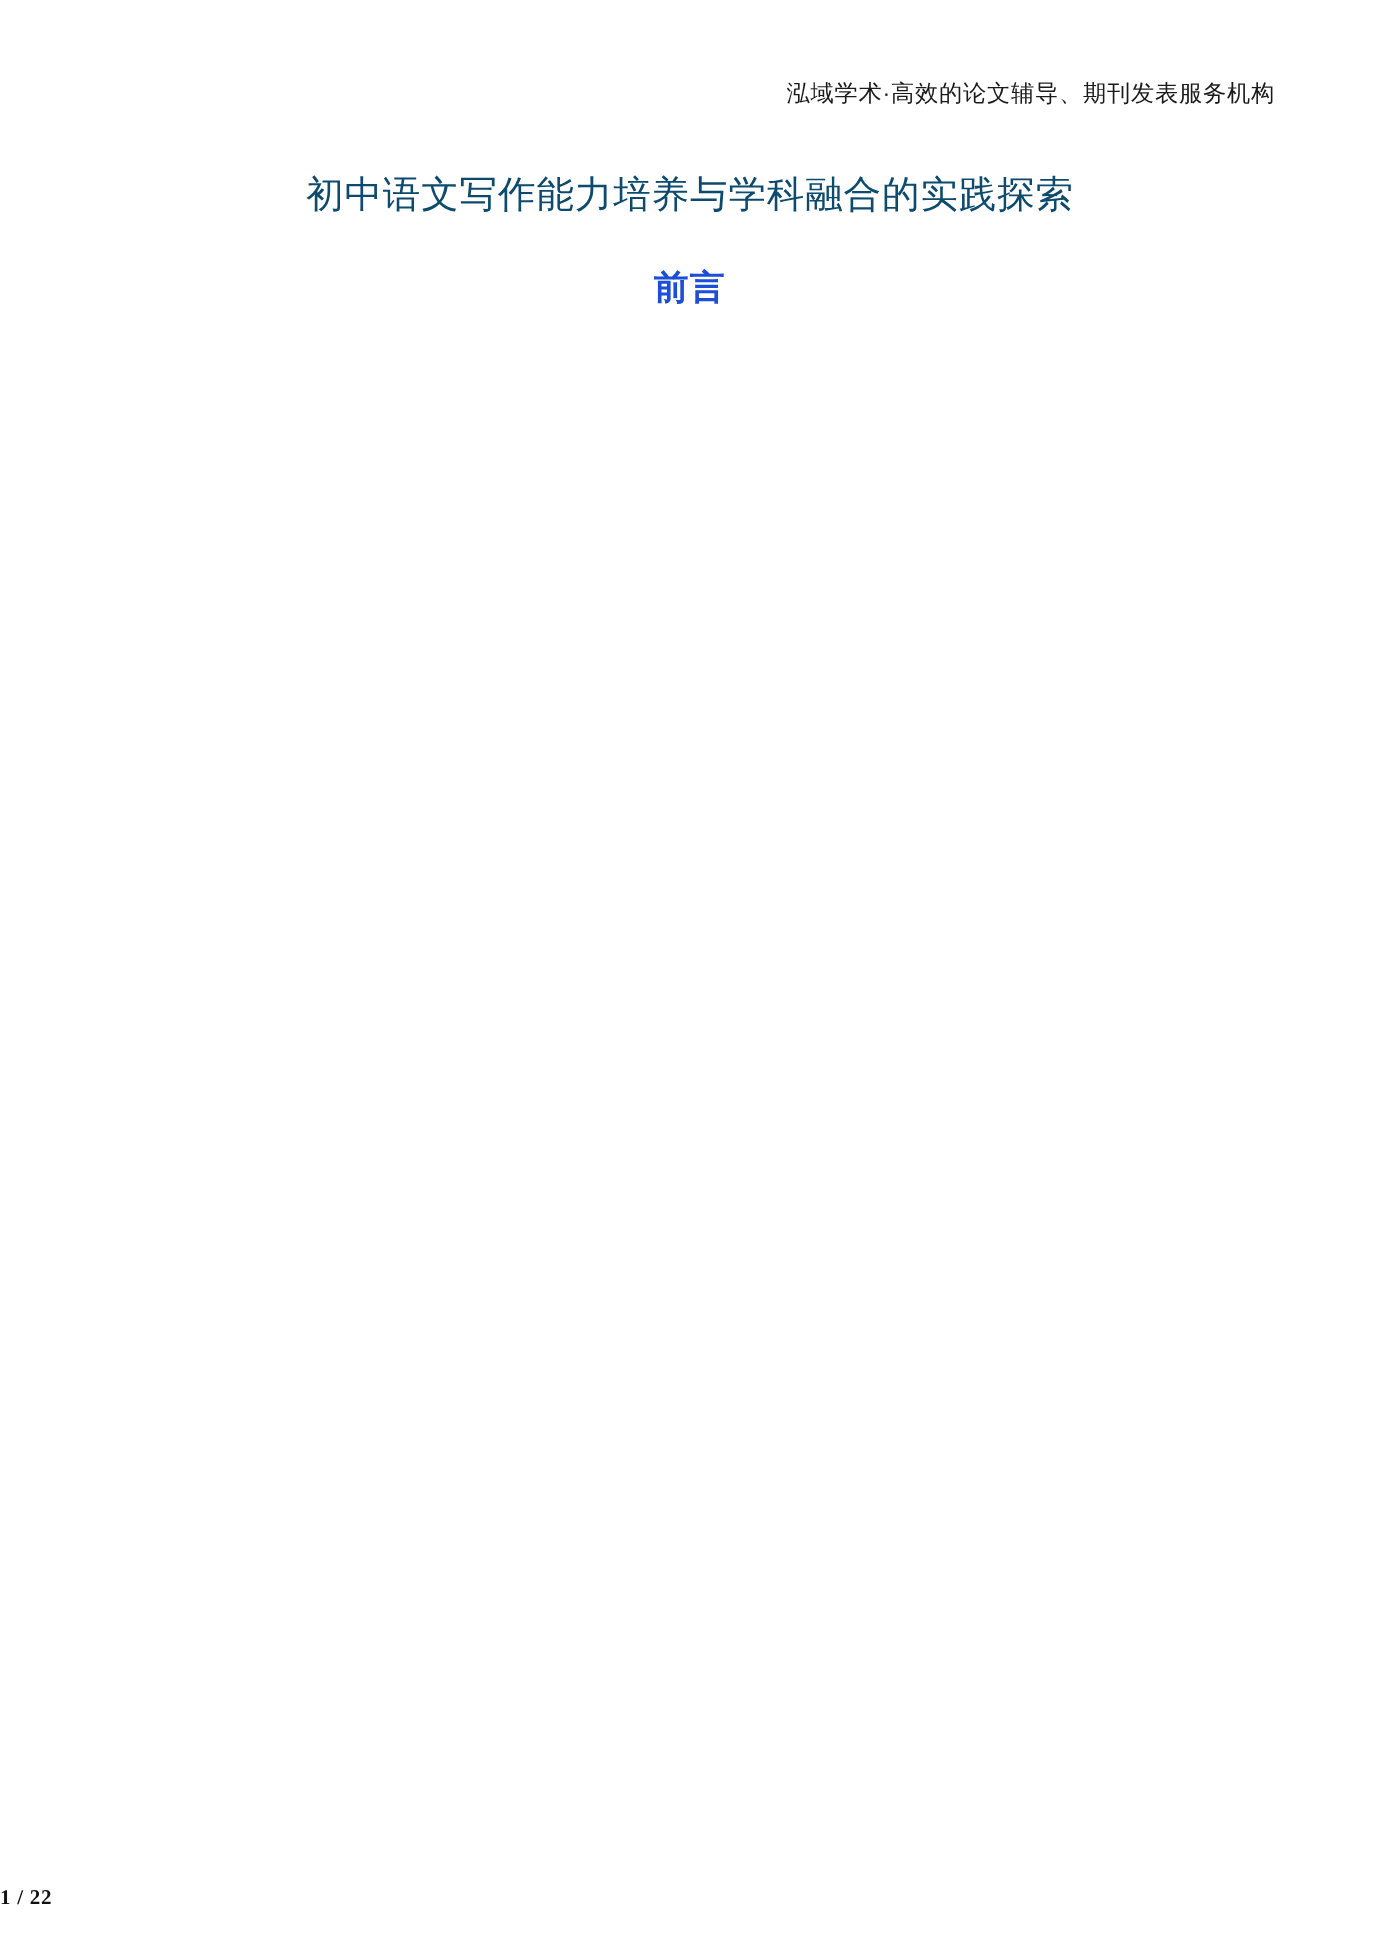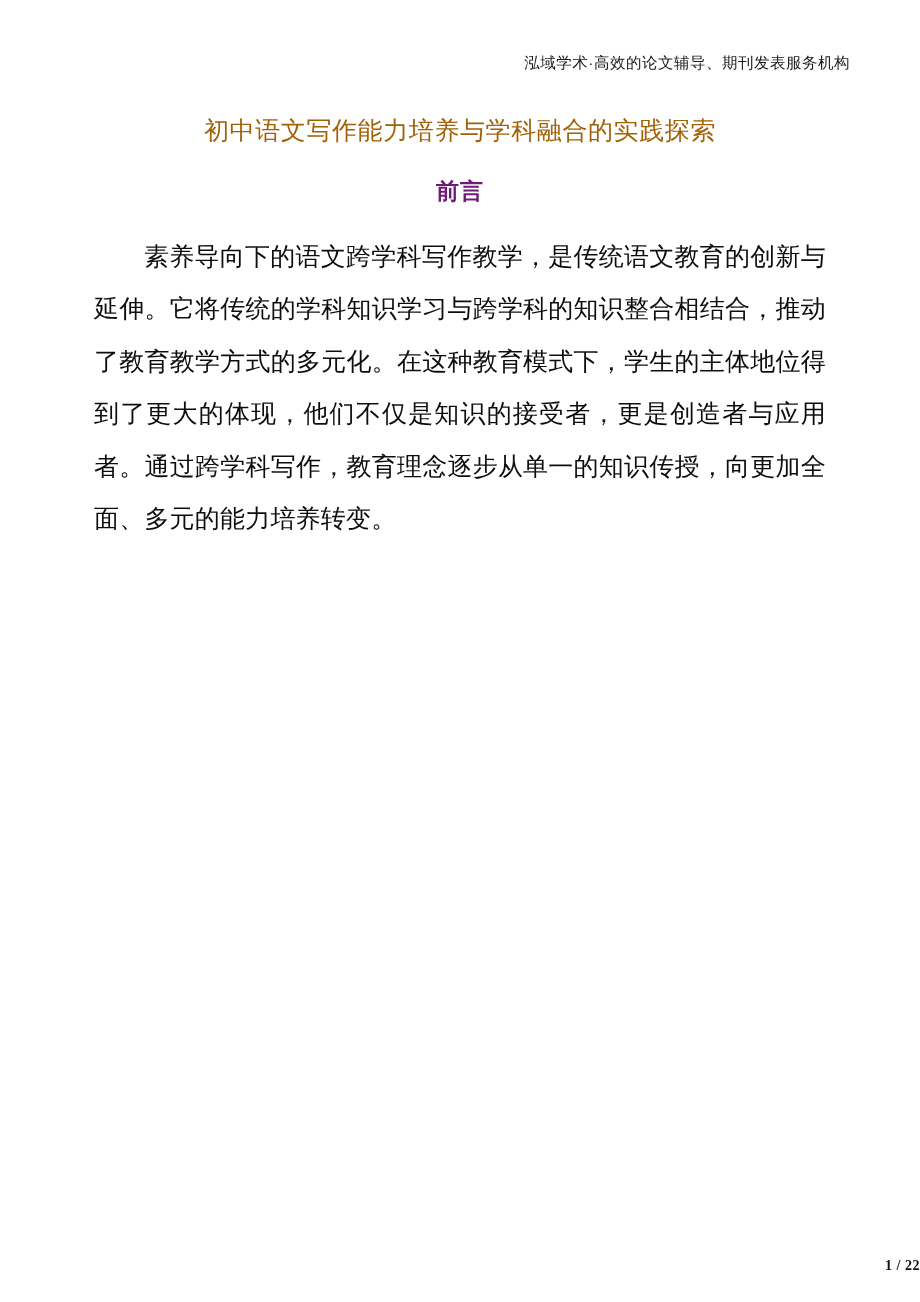--- a/index.html
+++ b/index.html
@@ -39,33 +39,33 @@
     top: 112px;
     left: 94px;
     width: 732px;
   }
 
   .doc-title {
     font-family: "Liberation Sans", "DejaVu Sans", sans-serif;
     font-size: 25px;
     font-weight: 400;
     line-height: 1.45;
-    color: #a16207;
+    color: #0c4a6e;
     text-align: center;
     margin: 0 0 0 0;
     padding: 0;
     letter-spacing: 0.6px;
   }
 
   .doc-subtitle {
     font-family: "Liberation Sans", "DejaVu Sans", sans-serif;
     font-size: 23px;
     font-weight: 700;
     line-height: 1.5;
-    color: #701a75;
+    color: #1d4ed8;
     text-align: center;
     margin: 26px 0 3px 0;
     padding: 0;
     letter-spacing: 1px;
   }
 
   .body-copy {
     margin-top: 22px;
   }
 
@@ -86,21 +86,21 @@
   p.para:last-child {
     margin-bottom: 0;
   }
 
   
   .doc-footer {
     position: absolute;
     bottom: 28px;
     left: 0;
     width: 100%;
-    text-align: right;
+    text-align: left;
     font-family: "Liberation Serif", "DejaVu Serif", serif;
     font-size: 14px;
     font-weight: 700;
     color: #111111;
     letter-spacing: 0.5px;
   }
 </style>
 </head>
 <body>
 
@@ -108,20 +108,19 @@
 
   <div class="doc-header">泓域学术·高效的论文辅导、期刊发表服务机构</div>
 
   <div class="content">
 
     <h1 class="doc-title">初中语文写作能力培养与学科融合的实践探索</h1>
 
     <h2 class="doc-subtitle">前言</h2>
 
     <div class="body-copy">
-      <p class="para">素养导向下的语文跨学科写作教学，是传统语文教育的创新与延伸。它将传统的学科知识学习与跨学科的知识整合相结合，推动了教育教学方式的多元化。在这种教育模式下，学生的主体地位得到了更大的体现，他们不仅是知识的接受者，更是创造者与应用者。通过跨学科写作，教育理念逐步从单一的知识传授，向更加全面、多元的能力培养转变。</p>
     </div>
 
   </div>
 
   <div class="doc-footer">1 / 22</div>
 
 </div>
 
 </body></html>

